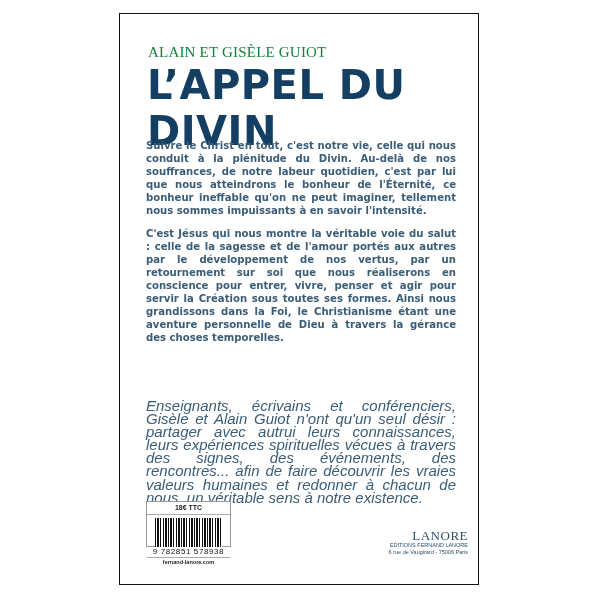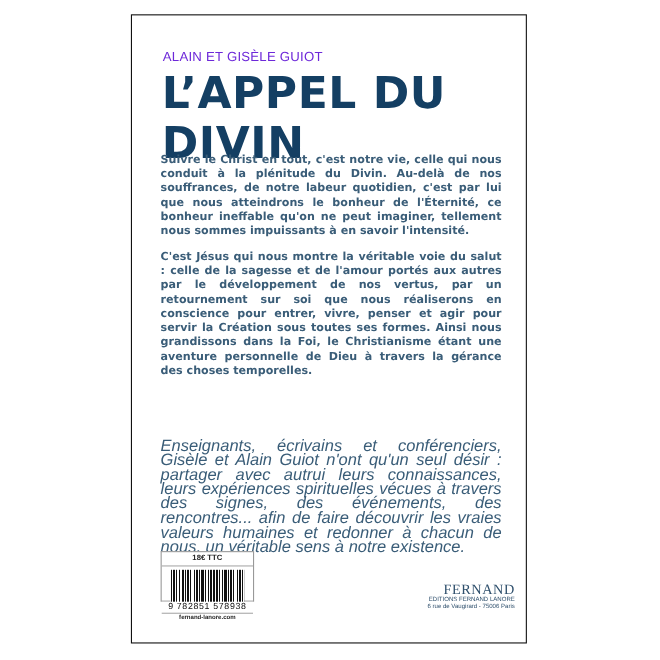--- a/index.html
+++ b/index.html
@@ -3,22 +3,22 @@
   <meta charset="utf-8">
   <style>
     html, body { margin: 0; padding: 0; background: #ffffff; }
     body { width: 600px; height: 600px; position: relative; overflow: hidden; font-family: "Liberation Sans", sans-serif; }
     .cover {
       position: absolute; left: 119px; top: 13px; width: 360px; height: 572px;
       border: 1px solid #111; background: #fff; box-sizing: border-box;
     }
     .authors {
       position: absolute; left: 28px; top: 30px;
-      color: #6d28d9; font-size: 12px; letter-spacing: 0.2px;
-      font-family: Liberation Sans, sans-serif;
+      color: #15803d; font-size: 15px; letter-spacing: 0.2px;
+      font-family: Liberation Serif, serif;
     }
     .title {
       position: absolute; left: 27px; top: 48px;
       color: #143f63; font-size: 40px; font-weight: bold; letter-spacing: 0.5px;
       font-family: "DejaVu Sans", sans-serif;
     }
     .body {
       position: absolute; left: 26px; top: 125px; width: 310px;
       color: #3a5d78; font-size: 10.1px; line-height: 13.1px; text-align: justify;
       font-family: "DejaVu Sans", sans-serif;
@@ -74,17 +74,17 @@
   <div class="bio">Enseignants, écrivains et conférenciers, Gisèle et Alain Guiot n'ont qu'un seul désir : partager avec autrui leurs connaissances, leurs expériences spirituelles vécues à travers des signes, des événements, des rencontres... afin de faire découvrir les vraies valeurs humaines et redonner à chacun de nous, un véritable sens à notre existence.</div>
 
   <div class="barcode-box">
     <div class="price">18€ TTC</div>
     <div class="bars"></div>
     <div class="isbn">9 782851 578938</div>
     <div class="site">fernand-lanore.com</div>
   </div>
 
   <div class="publisher">
-    <div class="pub-logo">FERNAND</div>
+    <div class="pub-logo">LANORE</div>
     <div class="pub-name">EDITIONS FERNAND LANORE</div>
     <div class="pub-addr">6 rue de Vaugirard - 75006 Paris</div>
   </div>
 </div>
 
 </body></html>

